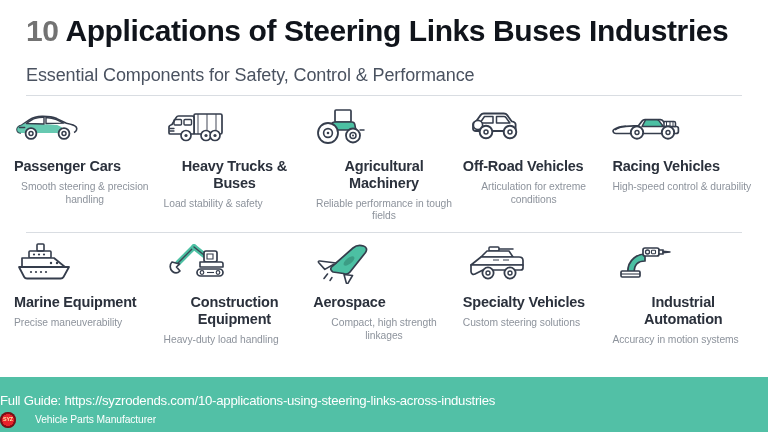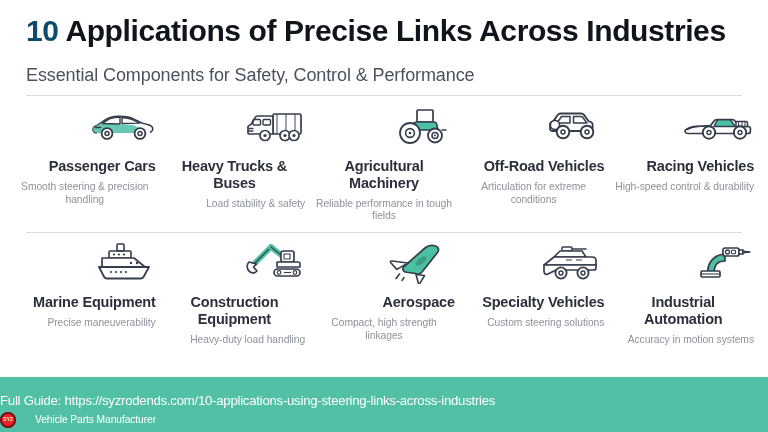--- a/index.html
+++ b/index.html
@@ -14,21 +14,21 @@
 
   
   .header { padding:14px 26px 0 26px; }
   .title {
     font-size:30px;
     font-weight:bold;
     line-height:1.13;
     letter-spacing:-0.4px;
     color:#10141b;
   }
-  .title .num { color:#0c4a6e; }
+  .title .num { color:#737373; }
   .subtitle {
     margin-top:17px;
     font-size:18px;
     color:#4a5260;
     font-weight:400;
     letter-spacing:-0.1px;
   }
   .hr {
     height:1px;
     background:#d9dde2;
@@ -40,21 +40,21 @@
     display:grid;
     grid-template-columns:repeat(5,1fr);
     padding:0 10px;
   }
   .row1 { margin-top:7px; }
   .row2 { margin-top:6px; }
 
   .cell {
     display:flex;
     flex-direction:column;
-    align-items:flex-end;
+    align-items:flex-start;
     text-align:center;
     padding:0 4px;
   }
   .icon-wrap {
     height:48px;
     display:flex;
     align-items:center;
     justify-content:center;
   }
   .cell-title {
@@ -117,21 +117,21 @@
     color:#ffffff;
     letter-spacing:-0.1px;
   }
 </style>
 </head>
 <body>
 
 <div class="header">
   <div class="title">
     <span class="num">10</span>
-    <span>Applications of Precise Links Across Industries</span>
+    <span>Applications of Steering Links Buses Industries</span>
   </div>
   <div class="subtitle">Essential Components for Safety, Control &amp; Performance</div>
 </div>
 <div class="hr"></div>
 
 <div class="grid row1">
 
   <div class="cell">
     <div class="icon-wrap">
       <svg width="66" height="36" viewBox="0 0 66 36">

